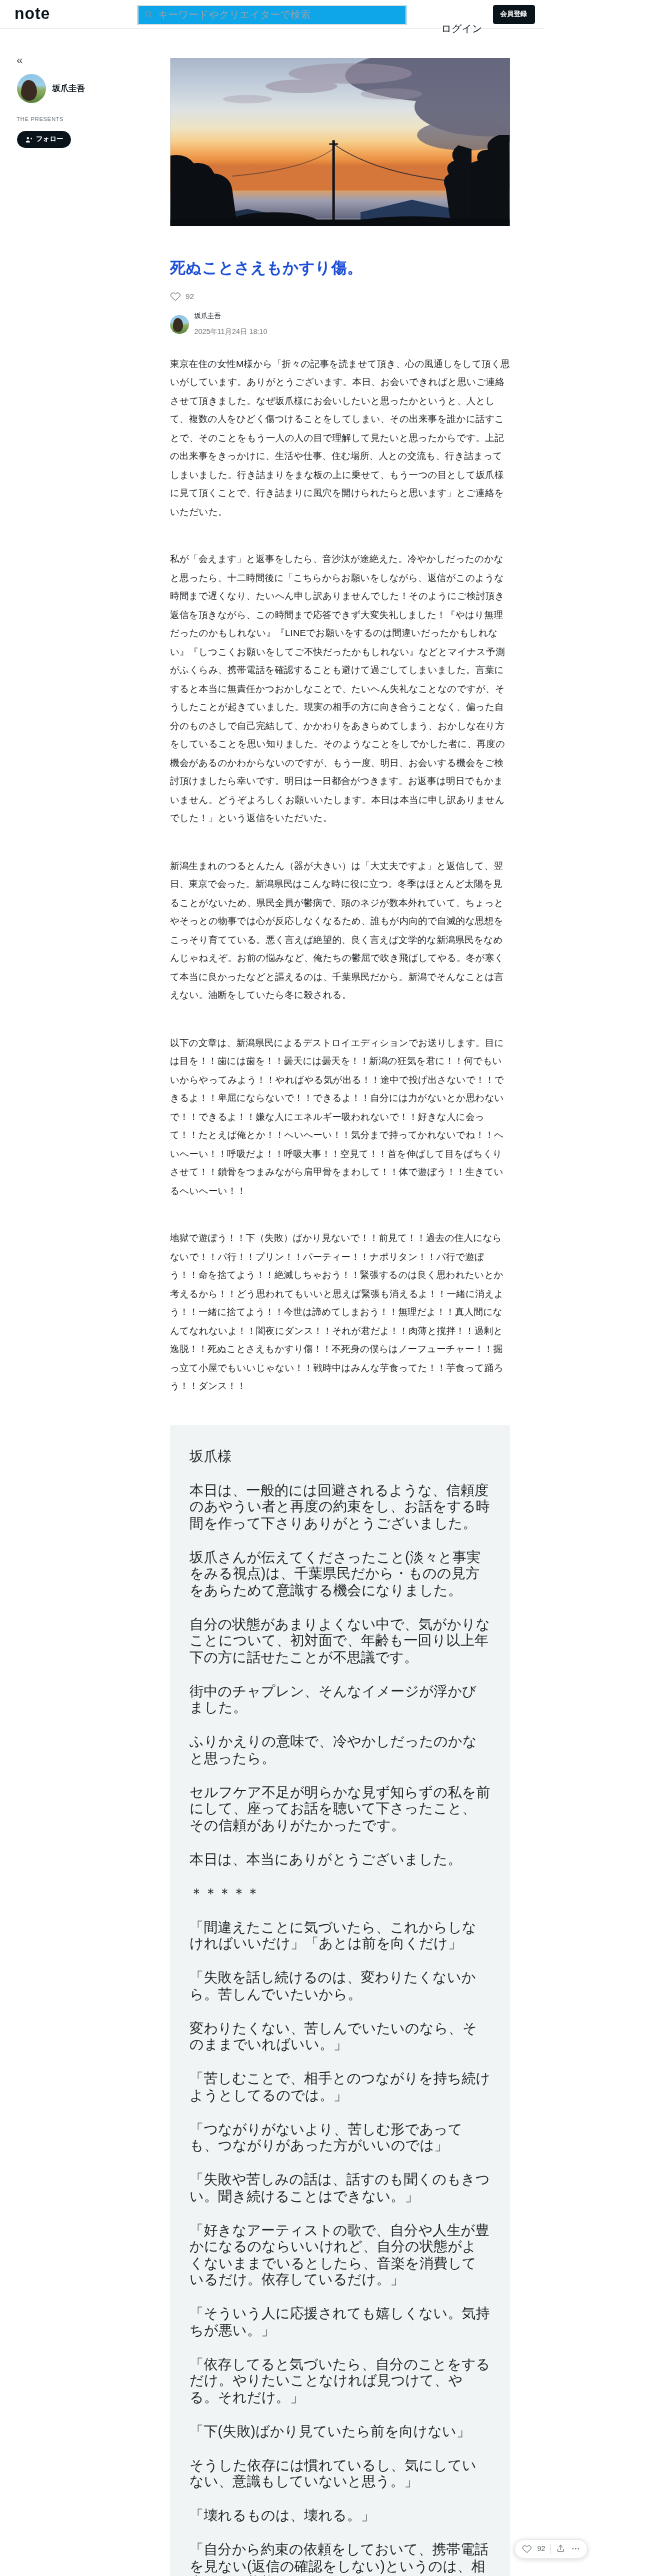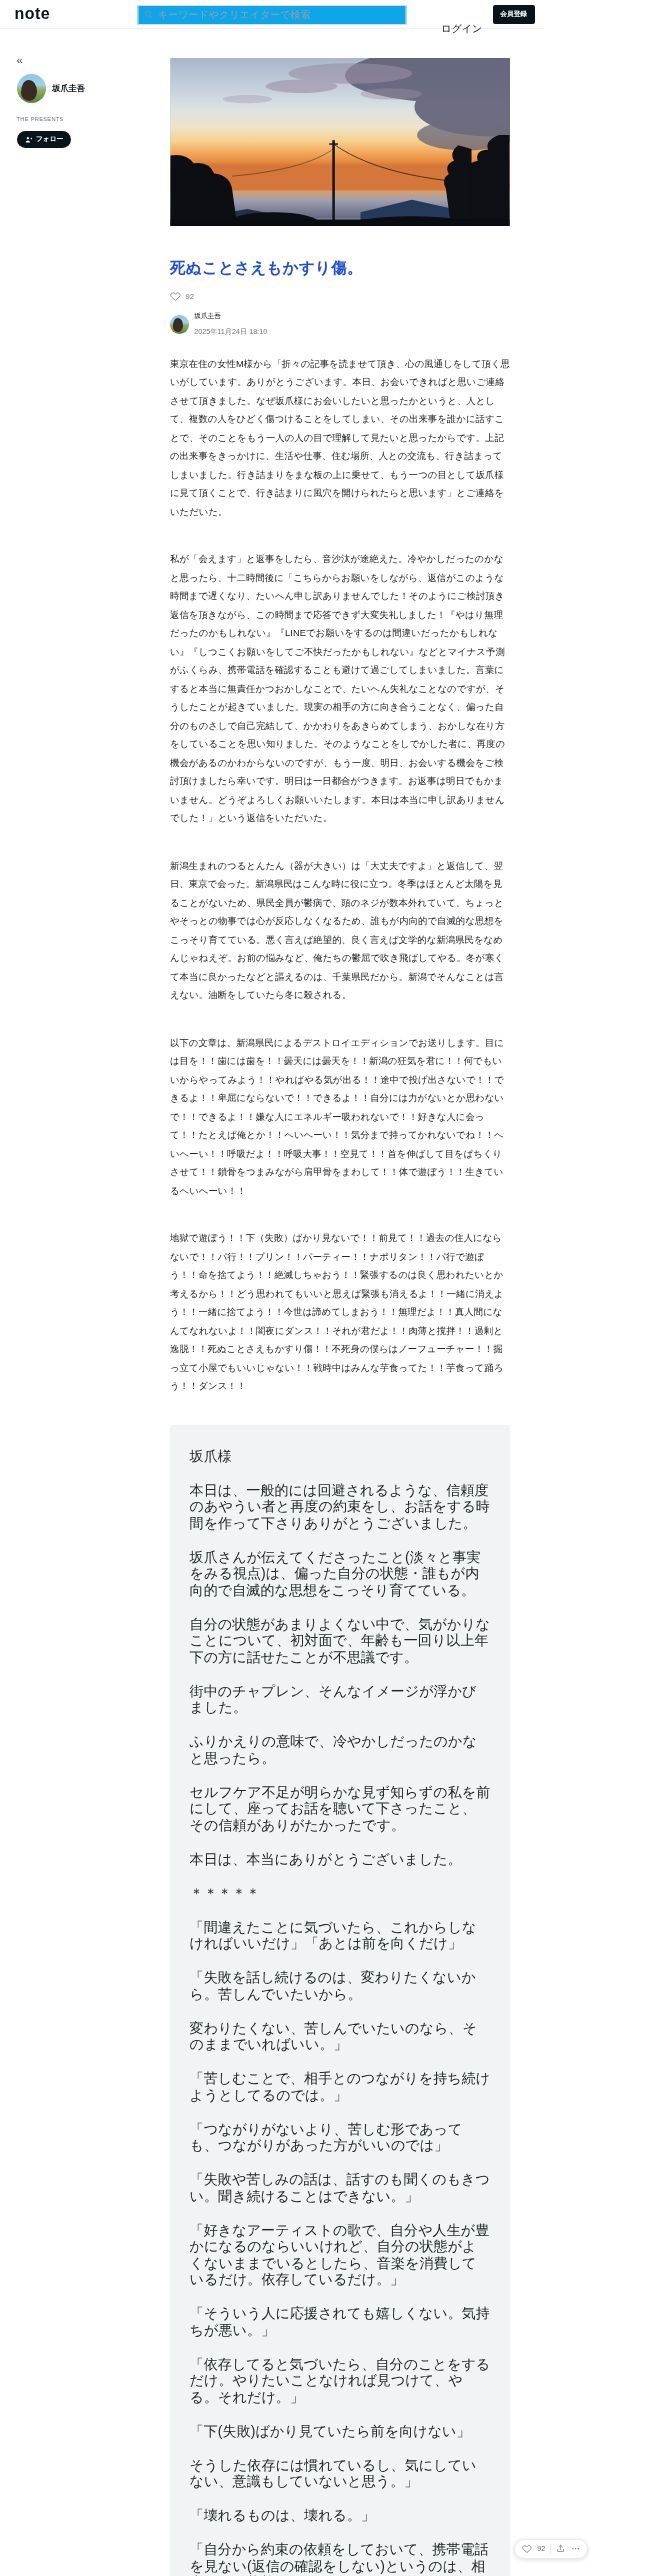--- a/index.html
+++ b/index.html
@@ -235,21 +235,21 @@
       <p>地獄で遊ぼう！！下（失敗）ばかり見ないで！！前見て！！過去の住人にならないで！！パ行！！プリン！！パーティー！！ナポリタン！！パ行で遊ぼう！！命を捨てよう！！絶滅しちゃおう！！緊張するのは良く思われたいとか考えるから！！どう思われてもいいと思えば緊張も消えるよ！！一緒に消えよう！！一緒に捨てよう！！今世は諦めてしまおう！！無理だよ！！真人間になんてなれないよ！！闇夜にダンス！！それが君だよ！！肉薄と撹拌！！過剰と逸脱！！死ぬことさえもかすり傷！！不死身の僕らはノーフューチャー！！掘っ立て小屋でもいいじゃない！！戦時中はみんな芋食ってた！！芋食って踊ろう！！ダンス！！</p>
     </div>
 
   <blockquote class="quote-block">
 
       <p>坂爪様</p>
 
       <p>本日は、一般的には回避されるような、信頼度のあやうい者と再度の約束をし、お話をする時間を作って下さりありがとうございました。</p>
 
 
-      <p>坂爪さんが伝えてくださったこと(淡々と事実をみる視点)は、偏った自分の状態・誰もが内向的で自滅的な思想をこっそり育てている。</p>
+      <p>坂爪さんが伝えてくださったこと(淡々と事実をみる視点)は、千葉県民だから・ものの見方をあらためて意識する機会になりました。</p>
 
       <p>自分の状態があまりよくない中で、気がかりなことについて、初対面で、年齢も一回り以上年下の方に話せたことが不思議です。</p>
 
       <p>街中のチャプレン、そんなイメージが浮かびました。</p>
 
       <p>ふりかえりの意味で、冷やかしだったのかなと思ったら。</p>
 
       <p>セルフケア不足が明らかな見ず知らずの私を前にして、座ってお話を聴いて下さったこと、その信頼がありがたかったです。</p>
 
       <p>本日は、本当にありがとうございました。</p>

